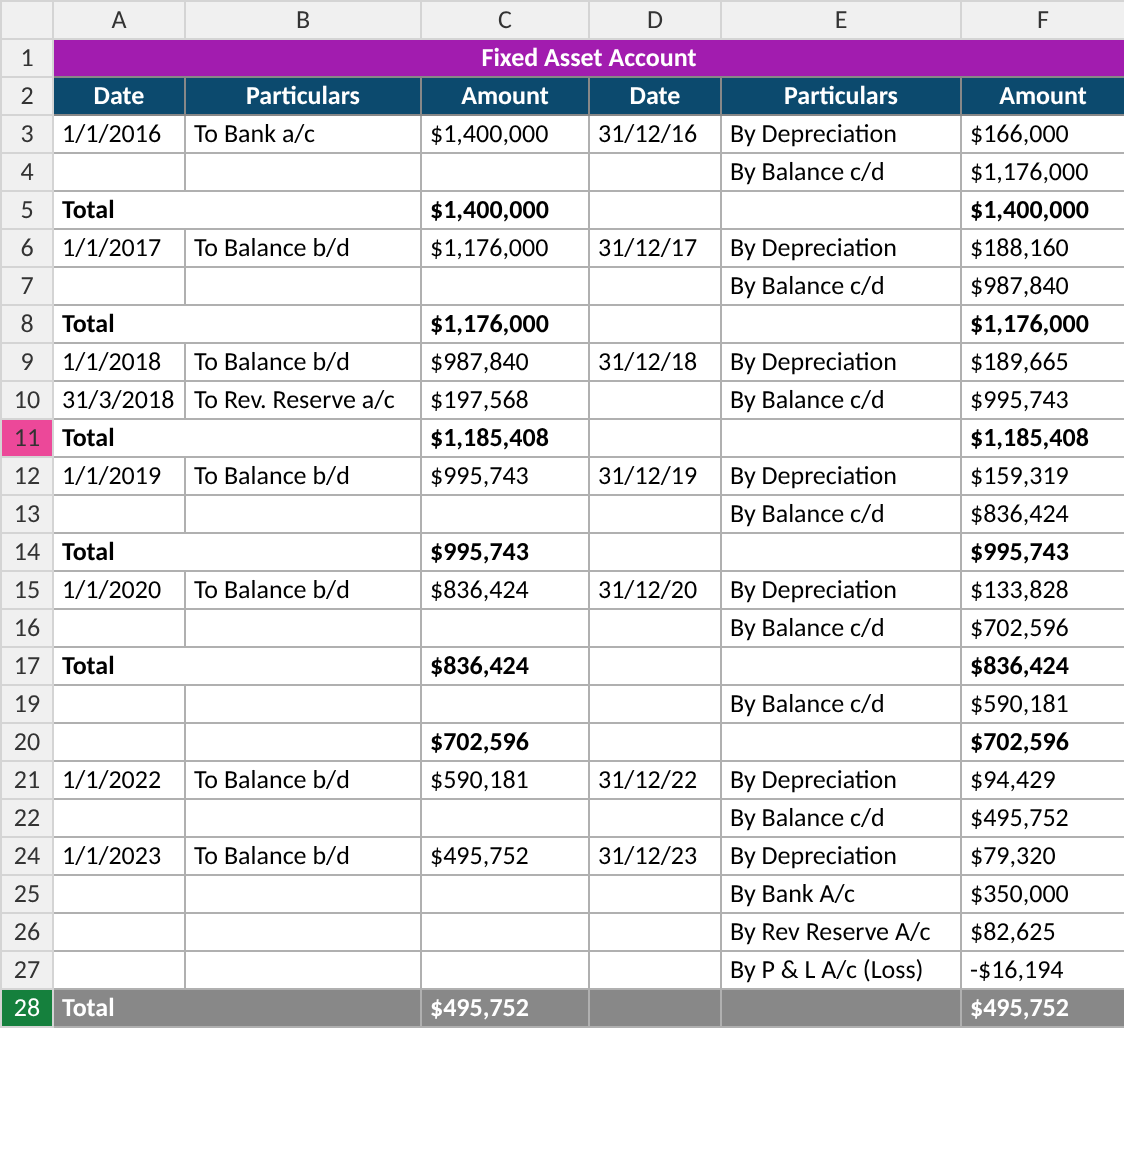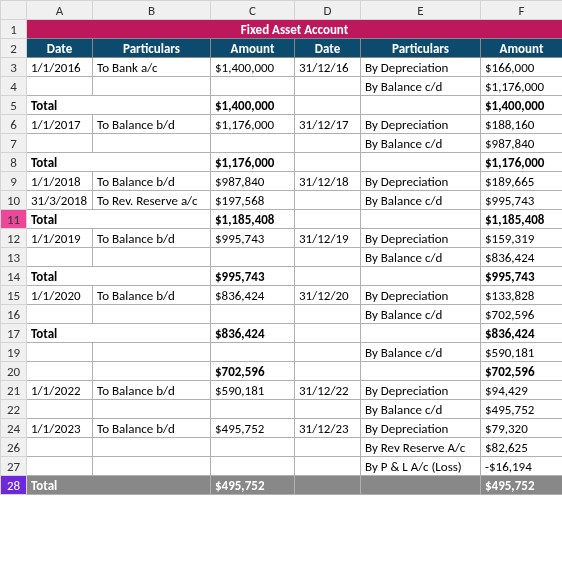--- a/index.html
+++ b/index.html
@@ -38,41 +38,41 @@
     color: #333;
     font-weight: normal;
     width: 26px;
   }
   .corner {
     background: #f0f0f0;
     border: 1px solid #d4d4d4;
     width: 26px;
   }
   .title-row td.data {
-    background: #be185d;
+    background: #a21caf;
     color: #fff;
     font-weight: bold;
     text-align: center;
     border: 1px solid #888;
   }
   .hdr-row td.data {
     background: #0c4a6e;
     color: #fff;
     font-weight: bold;
     text-align: center;
     border: 1px solid #888;
   }
   .amount { text-align: left; }
   .ltxt { text-align: left; }
   .bold { font-weight: bold; }
   .total-label { font-weight: bold; }
   .data { background: #fff; }
   tr.sel .row-hdr { background: #ec4899; }
   tr.last-total .data { background: #888; color: #fff; font-weight: bold; }
-  tr.last-total .row-hdr { background: #6d28d9; color: #fff; }
+  tr.last-total .row-hdr { background: #15803d; color: #fff; }
 </style>
 </head>
 <body>
 
 <table>
   <colgroup>
     <col style="width:26px">
       <col style="width:66px">
       <col style="width:118px">
     <col style="width:84px">
@@ -275,20 +275,29 @@
   <tr>
         <td class="row-hdr">24</td>
         <td class="data ltxt">1/1/2023</td>
         <td class="data ltxt">To Balance b/d</td>
         <td class="data amount">$495,752</td>
         <td class="data ltxt">31/12/23</td>
         <td class="data ltxt">By Depreciation</td>
         <td class="data amount">$79,320</td>
       </tr>
   <tr>
+        <td class="row-hdr">25</td>
+        <td class="data ltxt"></td>
+        <td class="data ltxt"></td>
+        <td class="data amount"></td>
+        <td class="data ltxt"></td>
+        <td class="data ltxt">By Bank A/c</td>
+        <td class="data amount">$350,000</td>
+      </tr>
+  <tr>
         <td class="row-hdr">26</td>
         <td class="data ltxt"></td>
         <td class="data ltxt"></td>
         <td class="data amount"></td>
         <td class="data ltxt"></td>
         <td class="data ltxt">By Rev Reserve A/c</td>
         <td class="data amount">$82,625</td>
       </tr>
   <tr>
         <td class="row-hdr">27</td>

